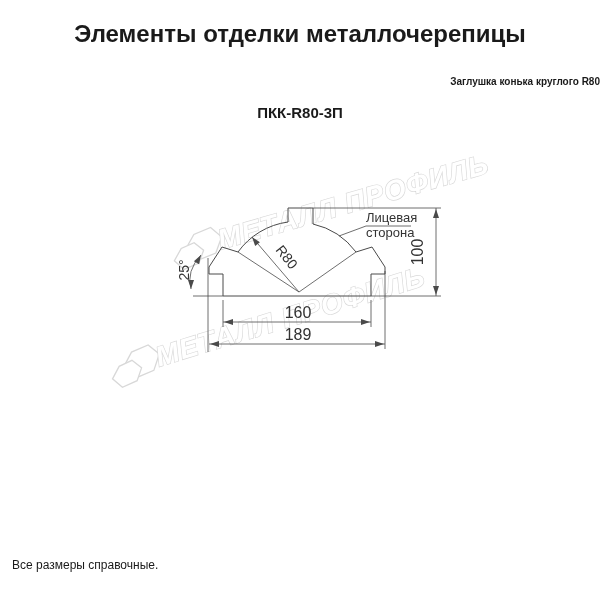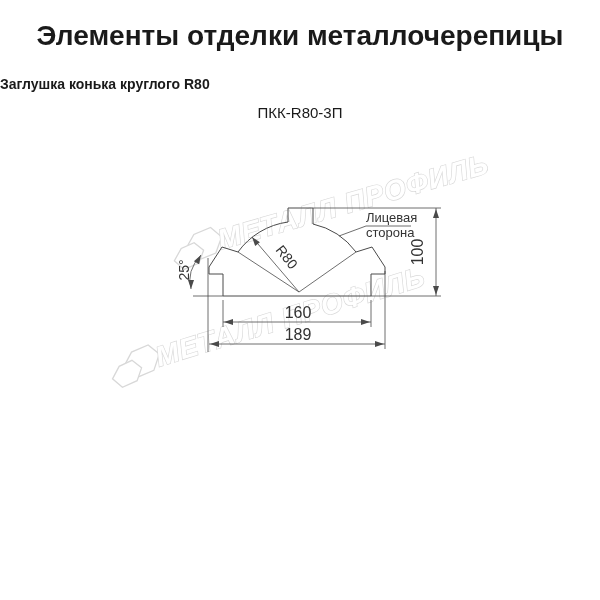--- a/index.html
+++ b/index.html
@@ -1,23 +1,23 @@
 <!DOCTYPE html>
 <html style="--ink: #4a4a4a; --text: #1a1a1a; --dim: #333333; --watermark: #d8d8d8;"><head>
 <meta charset="utf-8">
 <style>
   html,body{margin:0;padding:0;background:#ffffff;}
   .page{position:relative;width:600px;height:600px;background:#fff;overflow:hidden;
         font-family:"Liberation Sans", sans-serif;color:var(--text,#1a1a1a);}
   .title{position:absolute;top:20px;left:0;width:600px;text-align:center;
-         font-size:28px;font-weight:bold;letter-spacing:0px;color:var(--text,#1a1a1a);}
-  .subtitle{position:absolute;top:76px;left:0;width:600px;text-align:left;
-            font-size:14px;font-weight:bold;}
+         font-size:24px;font-weight:bold;letter-spacing:0px;color:var(--text,#1a1a1a);}
+  .subtitle{position:absolute;top:76px;left:0;width:600px;text-align:right;
+            font-size:10px;font-weight:bold;}
   .code{position:absolute;top:104px;left:0;width:600px;text-align:center;
-        font-size:15px;font-weight:normal;}
+        font-size:15px;font-weight:bold;}
   .footer{position:absolute;left:12px;top:558px;font-size:12px;line-height:14px;}
   svg.drawing{position:absolute;left:0;top:0;}
   .draw{stroke:var(--ink,#4a4a4a);fill:none;stroke-width:1;}
   .thin{stroke:var(--ink,#4a4a4a);fill:none;stroke-width:0.8;}
   .arrow{fill:var(--ink,#4a4a4a);stroke:none;}
   .dimtext{fill:var(--dim,#333333);font-family:"Liberation Sans",sans-serif;font-size:16px;}
   .dimsmall{fill:var(--dim,#333333);font-family:"Liberation Sans",sans-serif;font-size:14px;}
   .labeltext{fill:var(--dim,#333333);font-family:"Liberation Sans",sans-serif;font-size:13px;}
   .wm{fill:#ffffff;stroke:var(--watermark,#d8d8d8);stroke-width:1.3;paint-order:stroke fill;
       font-family:"Liberation Sans",sans-serif;font-size:28px;font-weight:bold;font-style:italic;letter-spacing:1px;}
@@ -96,14 +96,15 @@
     </g>
 
     <g>
       <path class="thin" d="M 411,226 L 366,226 L 339,236"></path>
       <text class="labeltext" x="366" y="222">Лицевая</text>
       <text class="labeltext" x="366" y="237">сторона</text>
     </g>
   </svg>
 
   <div class="footer">
+    <div>Все размеры справочные.</div>
   </div>
 </div>
 
 </body></html>

